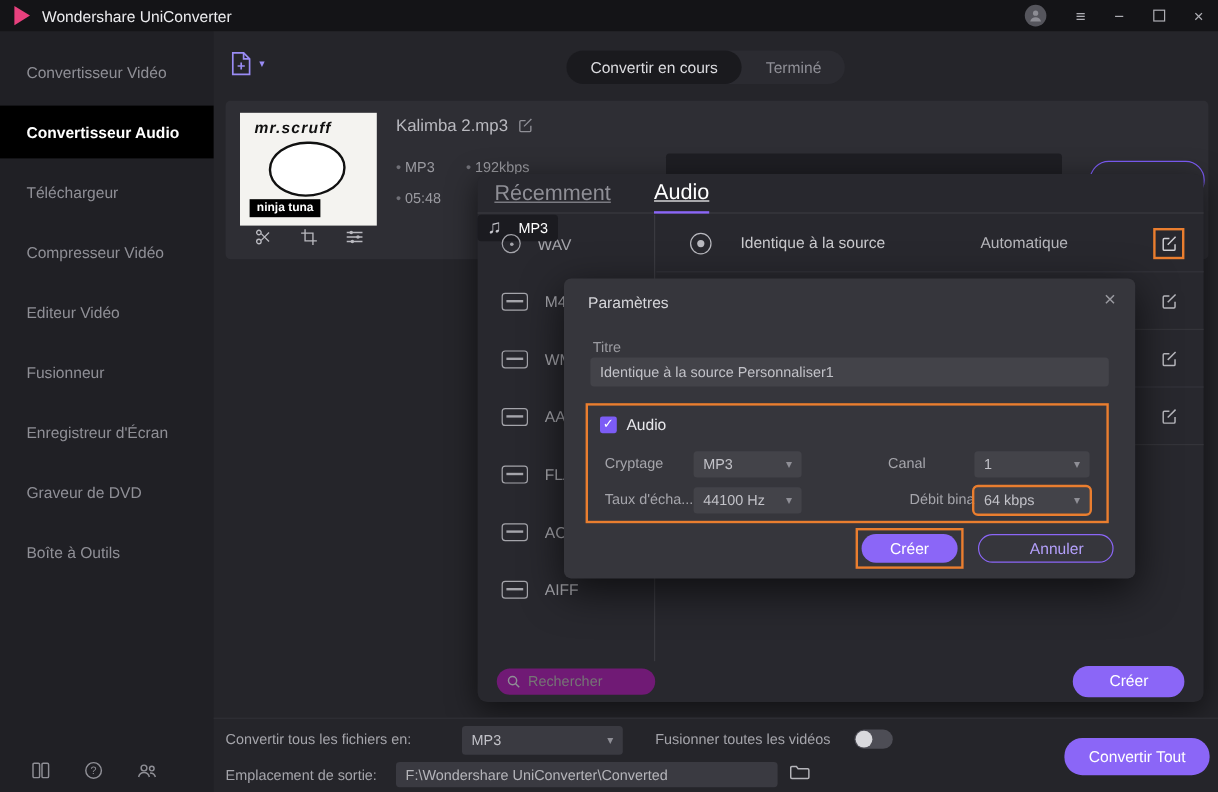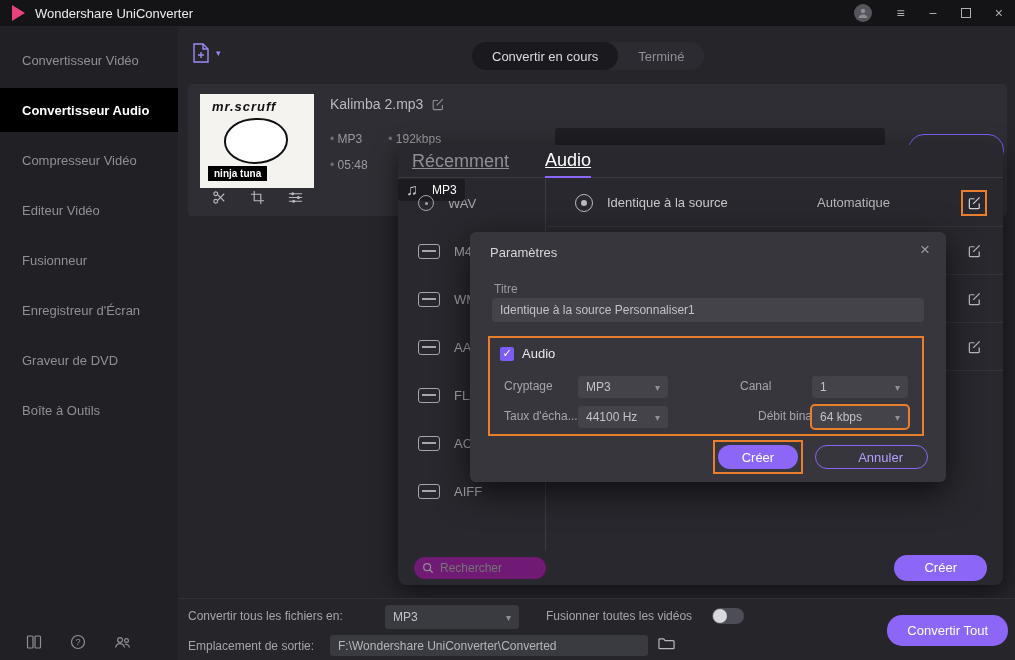--- a/index.html
+++ b/index.html
@@ -69,21 +69,21 @@
   .vinyl::after { content:""; position:absolute; left:6px; top:6px; width:3px; height:3px;
     background:#a5a5ab; border-radius:50%; }
   .badge { width:22px; height:15px; border:1px solid #a5a5ab; border-radius:3px; position:relative; }
   .badge::after { content:""; position:absolute; left:3px; top:5px; width:14px; height:2px; background:#a5a5ab; }
   .rows { left:149px; top:34px; width:456px; }
   .prow { height:48px; display:flex; align-items:center; border-bottom:1px solid #34343a; position:relative; }
   .src-icon { width:18px; height:18px; border:1px solid #b9b9bf; border-radius:50%;
     margin-left:28px; position:relative; }
   .src-icon::after { content:""; position:absolute; left:5px; top:5px; width:6px; height:6px;
     background:#b9b9bf; border-radius:50%; }
-  .prow-label { margin-left:14px; color:#c9c9cd; font-size:13px; }
+  .prow-label { margin-left:24px; color:#c9c9cd; font-size:13px; }
   .prow-value { position:absolute; left:270px; color:#b5b5ba; font-size:13px; }
   .edit-slot { position:absolute; right:16px; width:26px; height:26px;
     display:flex; align-items:center; justify-content:center; cursor:pointer; }
   .edit-slot.hl { border:2px solid #ea7e2f; }
   .panel-footer { left:0; top:405px; width:605px; height:35px; display:flex; align-items:center;
     padding:0 16px; justify-content:space-between; }
   .search-box { width:132px; height:22px; background:#701a75; border-radius:11px;
     display:flex; align-items:center; padding:0 8px; gap:6px; }
   .search-box input { background:transparent; border:0; outline:0; color:#8f8f96;
     font-size:12px; width:90px; font-family:"Liberation Sans",sans-serif; }
@@ -151,20 +151,21 @@
     <div class="glyph">−</div>
     <div class="maxbox"></div>
     <div class="glyph">×</div>
   </div>
 </div>
 
 <div class="abs sidebar">
   <div class="side-list">
     <div class="side-item">Convertisseur Vidéo</div>
     <div class="side-item active">Convertisseur Audio</div>
+    <div class="side-item">Téléchargeur</div>
     <div class="side-item">Compresseur Vidéo</div>
     <div class="side-item">Editeur Vidéo</div>
     <div class="side-item">Fusionneur</div>
     <div class="side-item">Enregistreur d'Écran</div>
     <div class="side-item">Graveur de DVD</div>
     <div class="side-item">Boîte à Outils</div>
   </div>
   <div class="side-bottom">
     <span>
       <svg width="16" height="16" viewBox="0 0 16 16">

